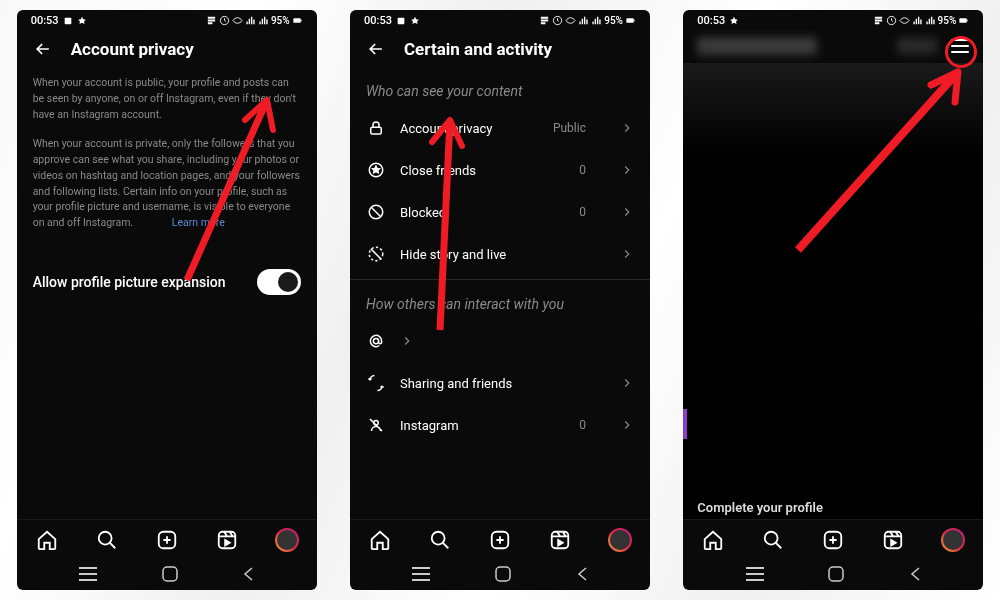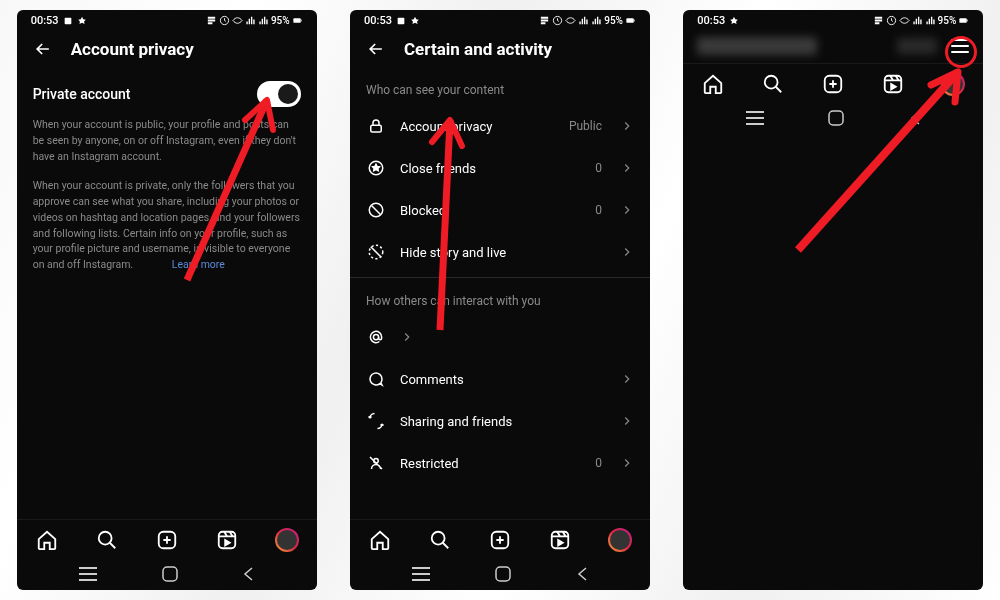--- a/index.html
+++ b/index.html
@@ -58,34 +58,35 @@
     width: 20px; height: 20px; border-radius: 50%; background: #1a1a1a; position: absolute; top: 3px; right: 3px;
   }
   .desc-text {
     font-size: 10.5px;
     color: #8a8a8a;
     line-height: 1.5;
     padding: 4px 0 10px;
   }
   .desc-text .link { color: #5a8bd6; padding-left: 36px; }
   .section-header {
-    font-size: 12px;
+    font-size: 14px;
     color: #8a8a8a;
     padding: 12px 16px 8px;
+    font-style: italic;
   }
   .menu-item {
     display: flex;
     align-items: center;
     gap: 14px;
     padding: 11px 16px;
     font-size: 13px;
   }
   .menu-item .icon-wrap { width: 20px; height: 20px; display:flex; align-items:center; justify-content:center; }
   .menu-item .label { flex: 1; }
-  .menu-item .trail { color: #8a8a8a; font-size: 12px; margin-right: 4px; text-align: right; }
+  .menu-item .trail { color: #8a8a8a; font-size: 12px; margin-right: 20px; text-align: right; }
   .menu-item .chevron { color: #8a8a8a; }
   .divider { height: 1px; background: #2a2a2a; margin: 4px 0; }
   .bottom-tabs {
     display: flex;
     justify-content: space-around;
     align-items: center;
     padding: 8px 0 4px;
     border-top: 1px solid #1a1a1a;
   }
   .bottom-tabs .tab { width: 24px; height: 24px; display:flex; align-items:center; justify-content:center; }
@@ -194,31 +195,31 @@
   </div>
 
   <div class="app-header">
     <svg class="back-arrow" viewBox="0 0 24 24" fill="none" stroke="#fff" stroke-width="2">
         <path d="M19 12H5M11 18l-6-6 6-6"></path>
       </svg>
     <div class="app-header-title">Account privacy</div>
   </div>
 
   <div class="content">
-    <div class="setting-row">
-      <div class="setting-title">Private account</div>
-      <div class="toggle">
-          <div class="knob"></div>
-        </div>
-    </div>
     <div class="desc-text">When your account is public, your profile and posts can be seen by anyone, on or off Instagram, even if they don't have an Instagram account.</div>
     <div class="desc-text">
       <span>When your account is private, only the followers that you approve can see what you share, including your photos or videos on hashtag and location pages, and your followers and following lists. Certain info on your profile, such as your profile picture and username, is visible to everyone on and off Instagram. </span><span class="link">Learn more</span>
     </div>
 
+    <div class="setting-row" style="margin-top:18px;">
+      <div class="setting-title">Allow profile picture expansion</div>
+      <div class="toggle">
+          <div class="knob"></div>
+        </div>
+    </div>
   </div>
 
   <div class="bottom-tabs">
     <div class="tab">
         <svg width="22" height="22" viewBox="0 0 24 24" fill="none" stroke="#fff" stroke-width="2">
           <path d="M3 11l9-8 9 8v10a1 1 0 01-1 1h-5v-7h-6v7H4a1 1 0 01-1-1z"></path>
         </svg>
       </div>
     <div class="tab">
         <svg width="22" height="22" viewBox="0 0 24 24" fill="none" stroke="#fff" stroke-width="2">
@@ -371,47 +372,36 @@
             <path d="M15.5 12v1.5a2 2 0 004 0V12a7.5 7.5 0 10-3 6"></path>
           </svg>
         </div>
       <svg class="chevron" width="14" height="14" viewBox="0 0 24 24" fill="none" stroke="#8a8a8a" stroke-width="2">
           <path d="M9 6l6 6-6 6"></path>
         </svg>
     </div>
     <div class="menu-item">
       <div class="icon-wrap">
           <svg width="18" height="18" viewBox="0 0 24 24" fill="none" stroke="#fff" stroke-width="2">
-            <path d="M20 12a8 8 0 10-3 6.2L20 20l-1.5-3A7.9 7.9 0 0020 12z"></path>
-          </svg>
-        </div>
-      <div class="label">Comments</div>
-      <svg class="chevron" width="14" height="14" viewBox="0 0 24 24" fill="none" stroke="#8a8a8a" stroke-width="2">
-          <path d="M9 6l6 6-6 6"></path>
-        </svg>
-    </div>
-    <div class="menu-item">
-      <div class="icon-wrap">
-          <svg width="18" height="18" viewBox="0 0 24 24" fill="none" stroke="#fff" stroke-width="2">
             <path d="M4 8a6 6 0 016-6M4 8l-2-2M4 8l2-2M20 16a6 6 0 01-6 6M20 16l2 2M20 16l-2 2"></path>
           </svg>
         </div>
       <div class="label">Sharing and friends</div>
       <svg class="chevron" width="14" height="14" viewBox="0 0 24 24" fill="none" stroke="#8a8a8a" stroke-width="2">
           <path d="M9 6l6 6-6 6"></path>
         </svg>
     </div>
     <div class="menu-item">
       <div class="icon-wrap">
           <svg width="18" height="18" viewBox="0 0 24 24" fill="none" stroke="#fff" stroke-width="2">
             <circle cx="12" cy="9" r="3"></circle>
             <path d="M6 20a6 6 0 0112 0M4 4l16 16"></path>
           </svg>
         </div>
-      <div class="label">Restricted</div>
+      <div class="label">Instagram</div>
       <div class="trail">0</div>
       <svg class="chevron" width="14" height="14" viewBox="0 0 24 24" fill="none" stroke="#8a8a8a" stroke-width="2">
           <path d="M9 6l6 6-6 6"></path>
         </svg>
     </div>
 
   </div>
 
   <div class="bottom-tabs">
     <div class="tab">
@@ -500,20 +490,24 @@
     <div style="display:flex; align-items:center; gap:14px;">
       <div class="blurred-right"></div>
       <div class="hamburger">
         <span></span>
           <span></span>
           <span></span>
       </div>
     </div>
   </div>
 
+  <div class="profile-body">
+    <div class="purple-strip"></div>
+    <div class="complete-text">Complete your profile</div>
+  </div>
 
   <div class="bottom-tabs">
     <div class="tab">
         <svg width="22" height="22" viewBox="0 0 24 24" fill="none" stroke="#fff" stroke-width="2">
           <path d="M3 11l9-8 9 8v10a1 1 0 01-1 1h-5v-7h-6v7H4a1 1 0 01-1-1z"></path>
         </svg>
       </div>
     <div class="tab">
         <svg width="22" height="22" viewBox="0 0 24 24" fill="none" stroke="#fff" stroke-width="2">
           <circle cx="10" cy="10" r="7"></circle>

